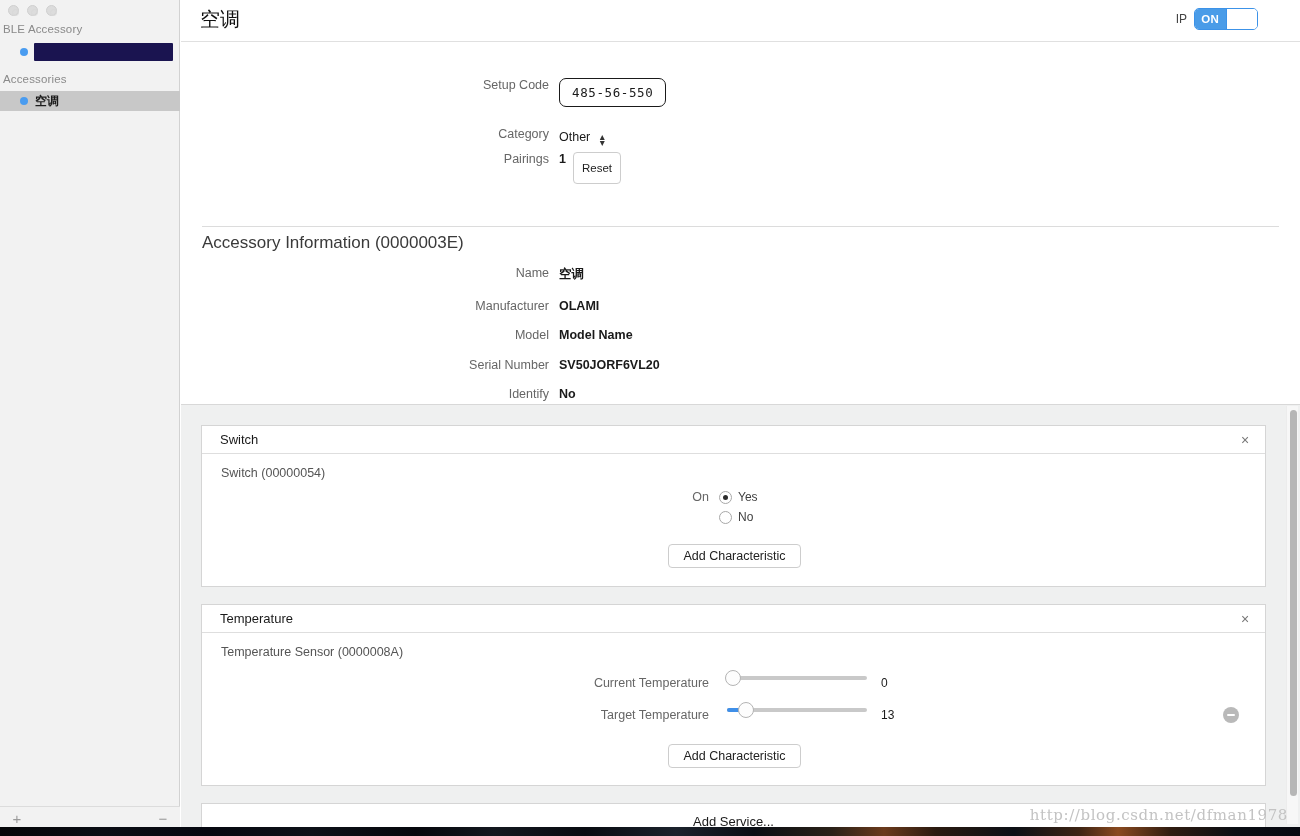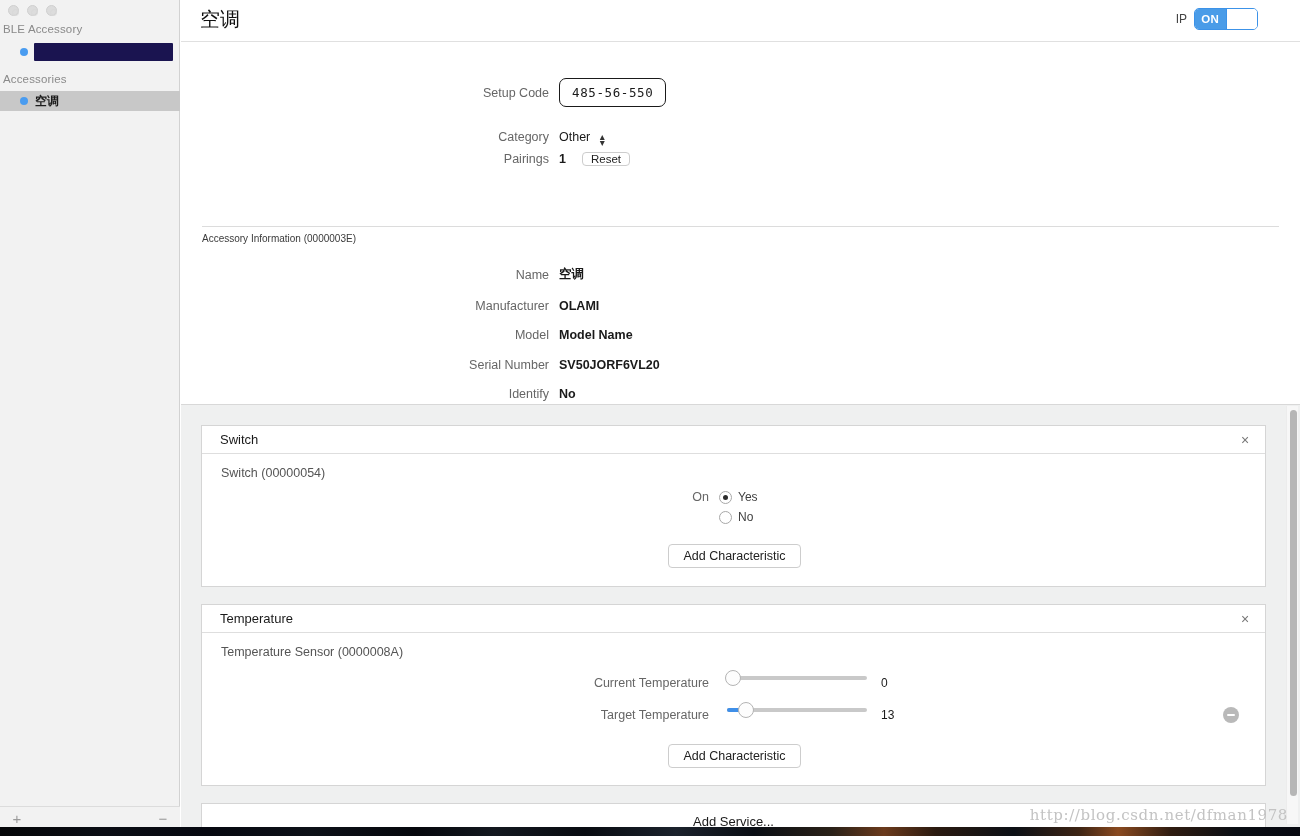--- a/index.html
+++ b/index.html
@@ -118,21 +118,21 @@
   .seg-off {
     flex: 1; background: #ffffff;
     border-left: 1px solid #3c92e8;
   }
   
   .top-region {
     position: relative; background: #ffffff;
     height: 363px;
   }
   .form-row {
-    display: flex; align-items: center; justify-content: flex-start;
+    display: flex; align-items: flex-start; justify-content: flex-start;
     margin-bottom: 0;
   }
   .f-label {
     width: 378px; text-align: right; padding-right: 10px;
     font-size: 12.5px; color: #666; white-space: nowrap;
   }
   .f-val {
     font-size: 12.5px; color: #1a1a1a; font-weight: 600;
   }
   .setup-row { position: absolute; left: 0; top: 36px; width: 1119px; }
@@ -148,28 +148,28 @@
   .stepper {
     display: inline-flex; flex-direction: column; line-height: 0.62;
     margin-left: 5px; font-size: 10px; color: #333; transform: translateY(-1px);
   }
   .pair-row { position: absolute; left: 0; top: 110px; width: 1119px; }
   .btn {
     background: #ffffff; border: 1px solid #cdcdcd; border-radius: 4px;
     font-size: 12px; color: #222; padding: 3px 10px;
     font-family: "Liberation Sans", sans-serif;
   }
-  .reset-btn { margin-left: 16px; padding: 0 8px; font-size: 11.5px; }
+  .reset-btn { margin-left: 7px; padding: 9px 8px; font-size: 11.5px; }
   .divider {
     position: absolute; left: 21px; top: 184px;
     width: 1077px; height: 1px; background: #dcdcdc;
   }
   .section-title {
     position: absolute; left: 21px; top: 191px;
-    font-size: 10px; color: #3a3a3a;
+    font-size: 17px; color: #3a3a3a;
   }
   .info-rows { position: absolute; left: 0; top: 224px; width: 1119px; }
   .info-rows .form-row { margin-bottom: 15.5px; }
   .addchar-top {
     position: absolute; left: 0; top: 371px; width: 1119px;
     display: flex; justify-content: flex-start;
   }
   .addchar-top .btn { margin-left: 480px; padding: 4px 14px; font-size: 12.5px; }
   
   .panels {

